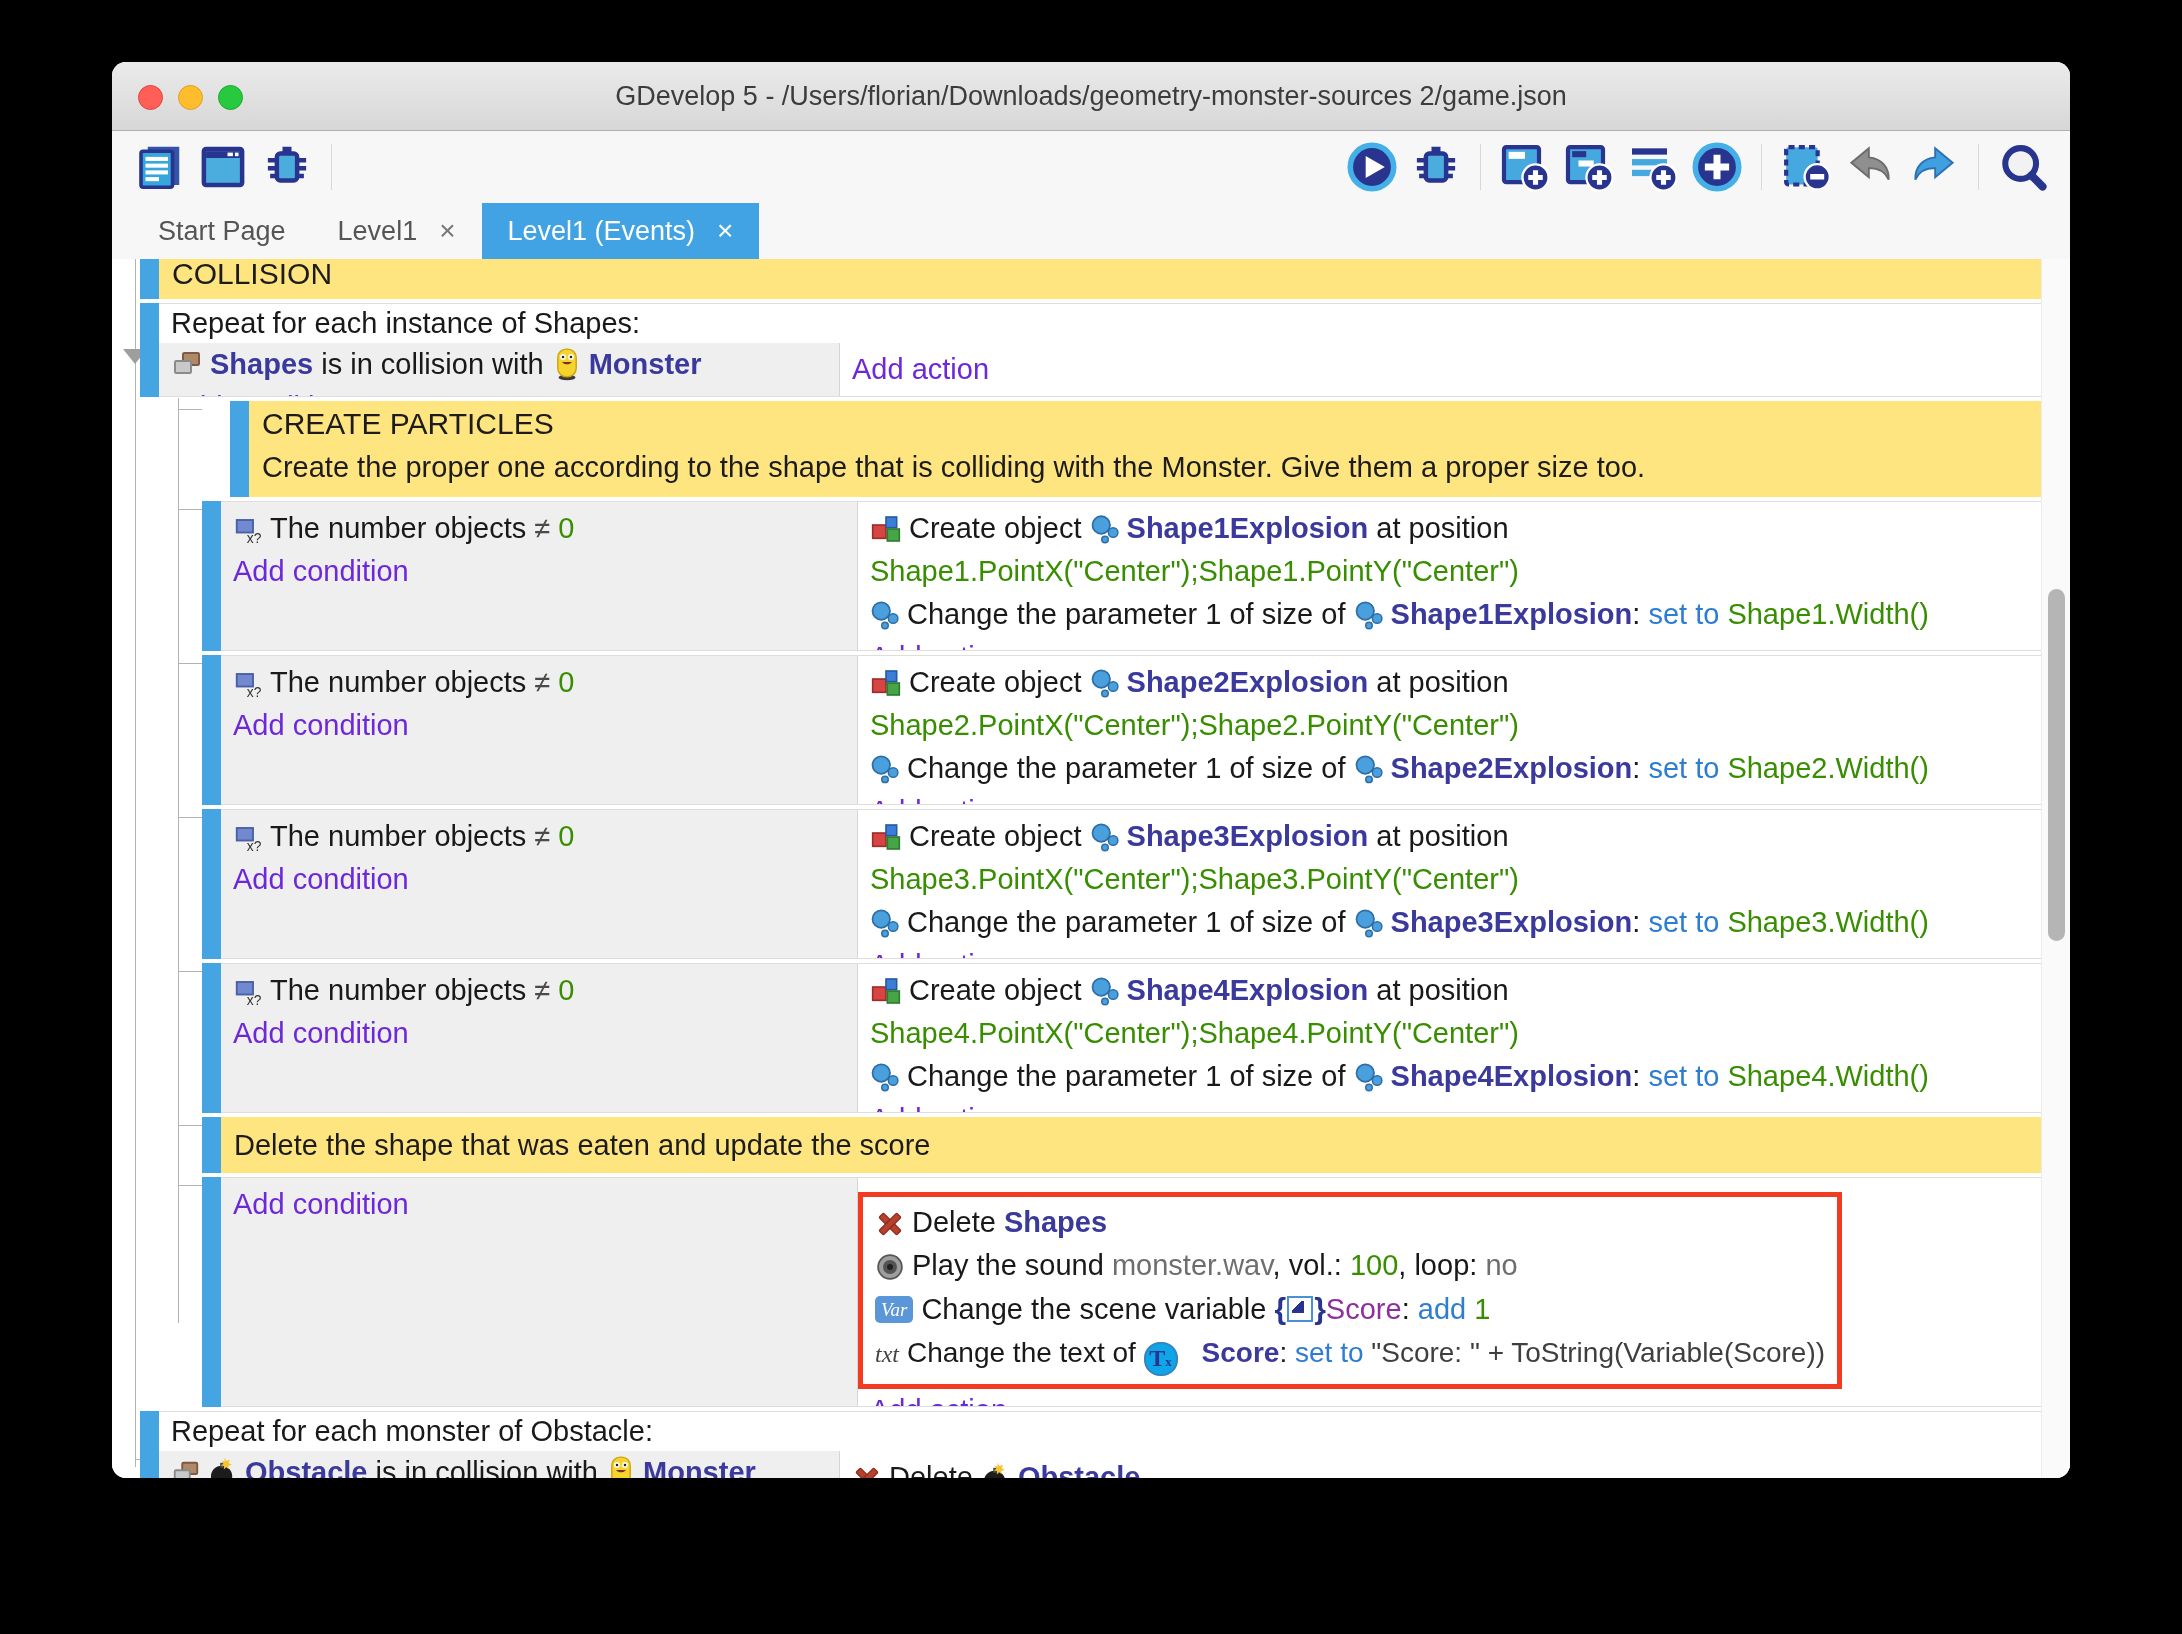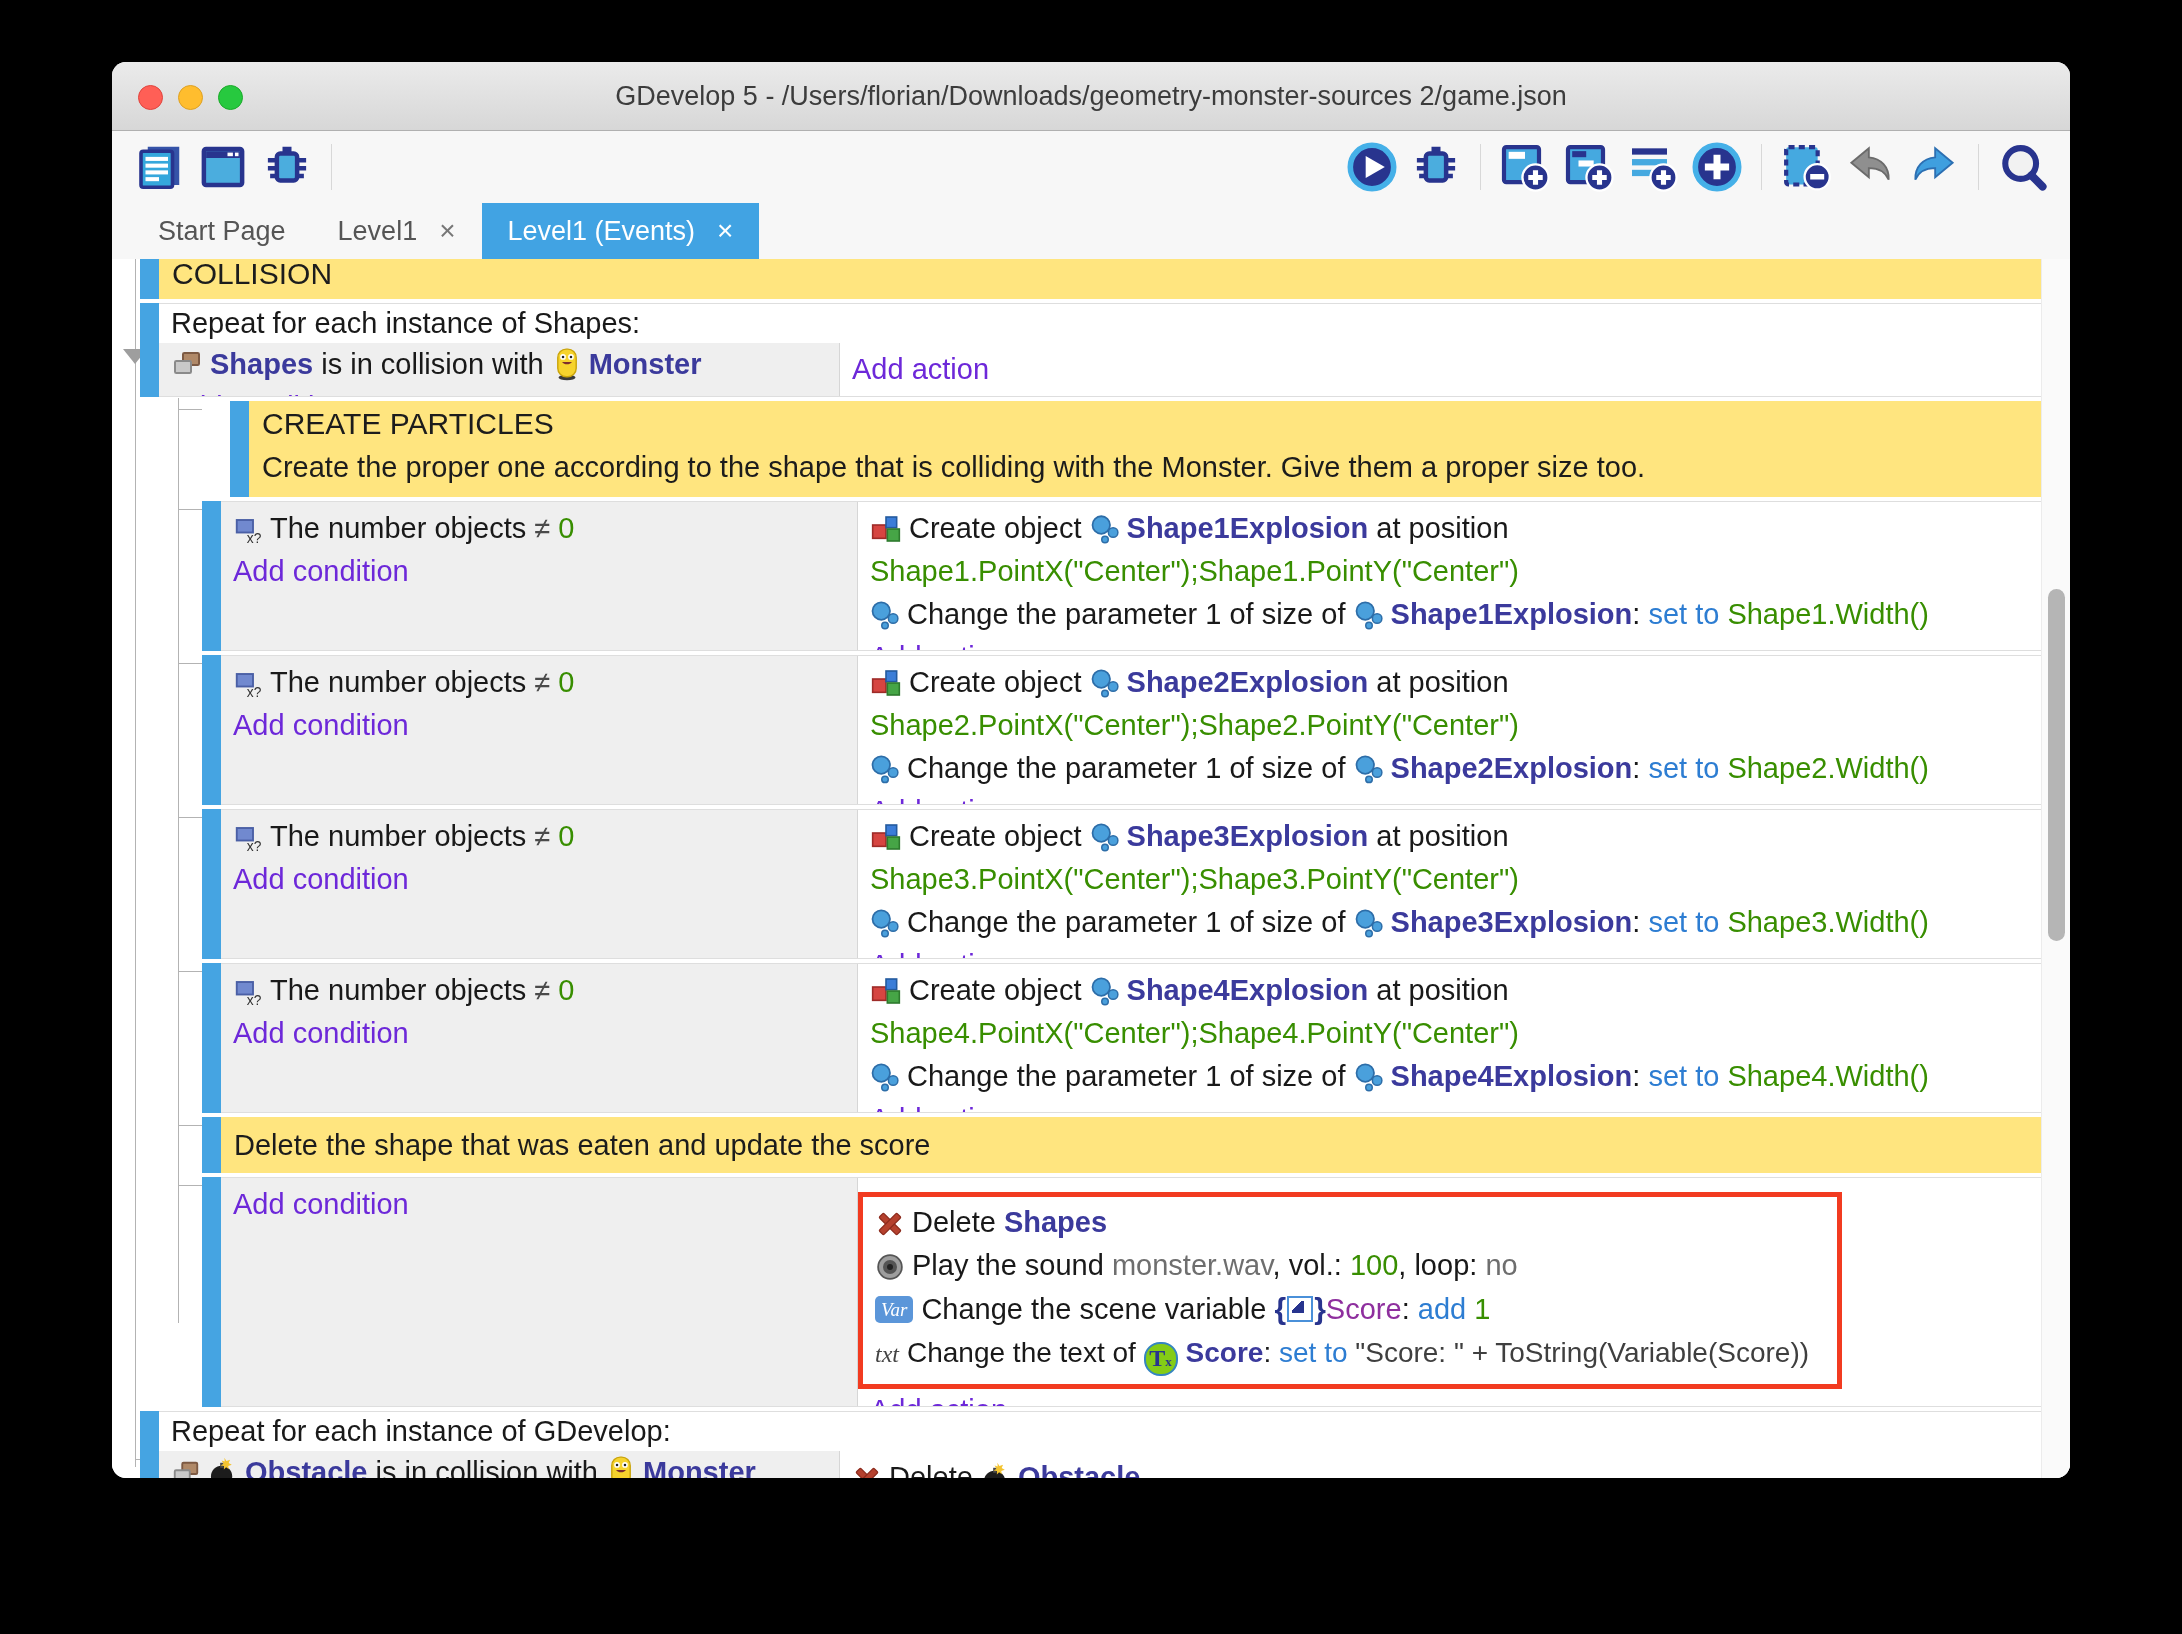--- a/index.html
+++ b/index.html
@@ -64,23 +64,23 @@
   .neq{color:#4a4a4a;}
 
   .redbox{border:5px solid #f23b20;width:984px;box-sizing:border-box;margin:14px 0 0 0;padding:4px 10px 8px 0;}
 
   
   .ic{display:inline-block;vertical-align:-7px;margin-right:7px;}
   .ic svg{display:block;}
   .varbadge{display:inline-block;background:#5b96d9;color:#fff;border-radius:5px;
             font-family:"Liberation Serif",serif;font-style:italic;font-size:19px;
             line-height:27px;padding:0 6px;margin-right:8px;vertical-align:3px;}
-  .txbadge{display:inline-block;background:#84cc16;border:2px solid #3585c0;border-radius:16px;width:30px;height:30px;
+  .txbadge{display:inline-block;background:#0ea5e9;border:2px solid #3585c0;border-radius:16px;width:30px;height:30px;
            font-family:"Liberation Serif",serif;font-weight:bold;color:#28348e;font-size:24px;line-height:28px;
-           text-align:center;margin-right:8px;vertical-align:-4px;}
+           text-align:center;margin-right:24px;vertical-align:-4px;}
   .txbadge small{font-size:13px;}
   .txtbadge{font-family:"Liberation Serif",serif;font-style:italic;color:#444;font-size:24px;margin-right:8px;}
   .bracewrap{color:#28348e;font-size:30px;font-weight:bold;}
   .minisq{display:inline-block;width:22px;height:22px;border:2px solid #4a90d9;background:#fff;
           vertical-align:-3px;position:relative;margin:0 1px;}
   .minisq:after{content:"";position:absolute;left:3px;top:3px;width:12px;height:12px;
           background:linear-gradient(135deg,#fff 40%,#28348e 40%);}
 
   
   .vline,.htick{position:absolute;background:#b3b3b3;}
@@ -471,21 +471,21 @@
             <div class="line ph">Add action</div>
           </div>
         </div>
             </div>
       </div>
       <div class="gap"></div>
 
       <div class="row indent-root" style="height:140px;">
         <div class="bluebar"></div>
         <div class="event">
-          <div class="ehead">Repeat for each instance of GDevelop:</div>
+          <div class="ehead">Repeat for each monster of Obstacle:</div>
           <div class="cells">
             <div class="cond root-w">
               <div class="line"><span class="ic"><svg width="30" height="30" viewBox="0 0 24 24">
                         <rect x="9" y="3" width="12" height="9" rx="1" fill="#b08968" stroke="#7d5a43" stroke-width="1.5"></rect>
                         <rect x="3" y="9" width="12" height="9" rx="1" fill="#c9c9c9" stroke="#8a8a8a" stroke-width="1.5"></rect>
                       </svg></span><span class="ic"><svg width="30" height="34" viewBox="0 0 20 24">
                         <circle cx="9" cy="15" r="7.5" fill="#1c1c1c"></circle>
                         <rect x="8" y="5.5" width="2.4" height="3.5" fill="#4a4a4a"></rect>
                         <path d="M11 2l1.4 2.2L15 3.4l-1 2.3 2.2 1.2-2.5.8.4 2.4-1.9-1.5-1.6 1.7.1-2.5-2.4-.4 2.1-1.3L9 3.8l2.2.8z" fill="#f4c430"></path>
                       </svg></span><span class="obj">Obstacle</span><span> is in collision with </span><span class="ic"><svg width="30" height="34" viewBox="0 0 20 24">

